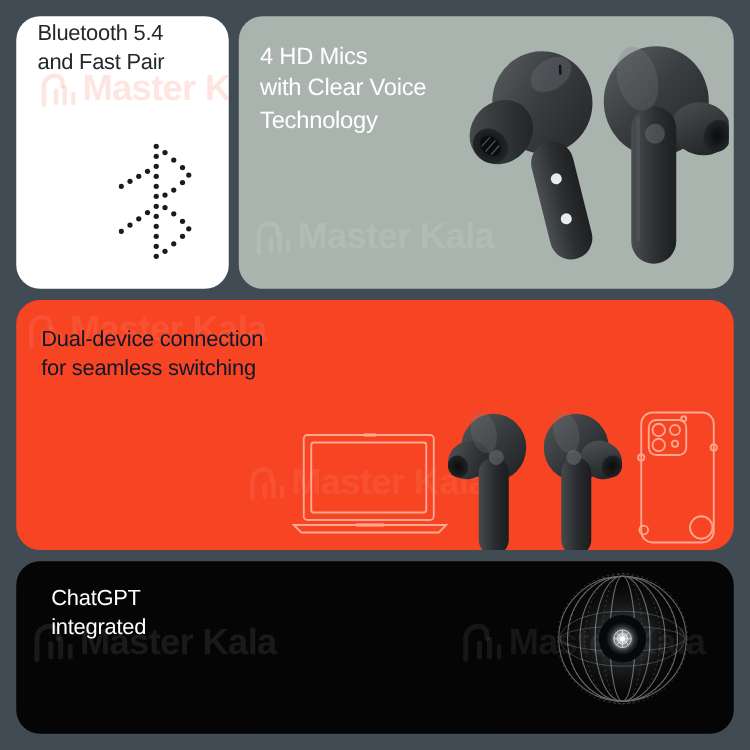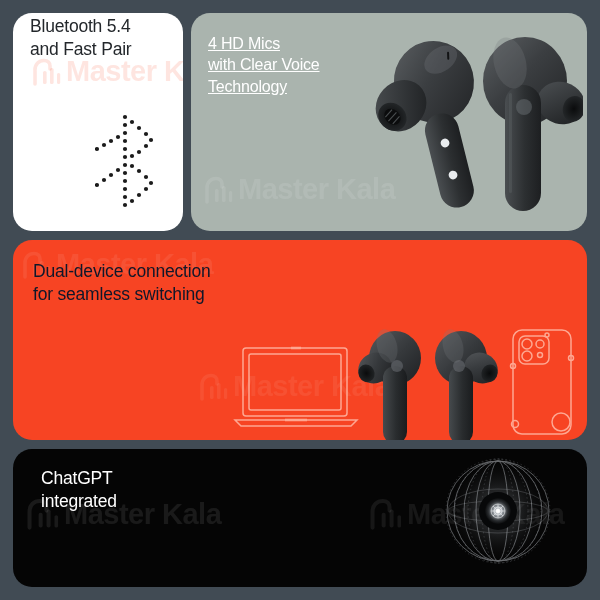--- a/index.html
+++ b/index.html
@@ -40,26 +40,25 @@
   .bt-glyph { position:absolute; left:82px; top:100px; z-index:2; }
 
   
   .card-mics {
     flex:1 1 auto;
     background:#aab4ae;
   }
   .card-mics .headline {
     position:absolute; left:17px; top:20px;
     color:#ffffff;
-    font-size:16px;
+    font-size:19px;
     line-height:1.33;
     letter-spacing:-0.2px;
     white-space:pre-line;
     z-index:3;
-    text-decoration:underline;
   }
   .buds-grey { position:absolute; right:4px; top:10px; z-index:2; }
 
   
   .card-dual {
     height:200px;
     background:#f74423;
   }
   .card-dual .headline {
     position:absolute; left:20px; top:20px;

